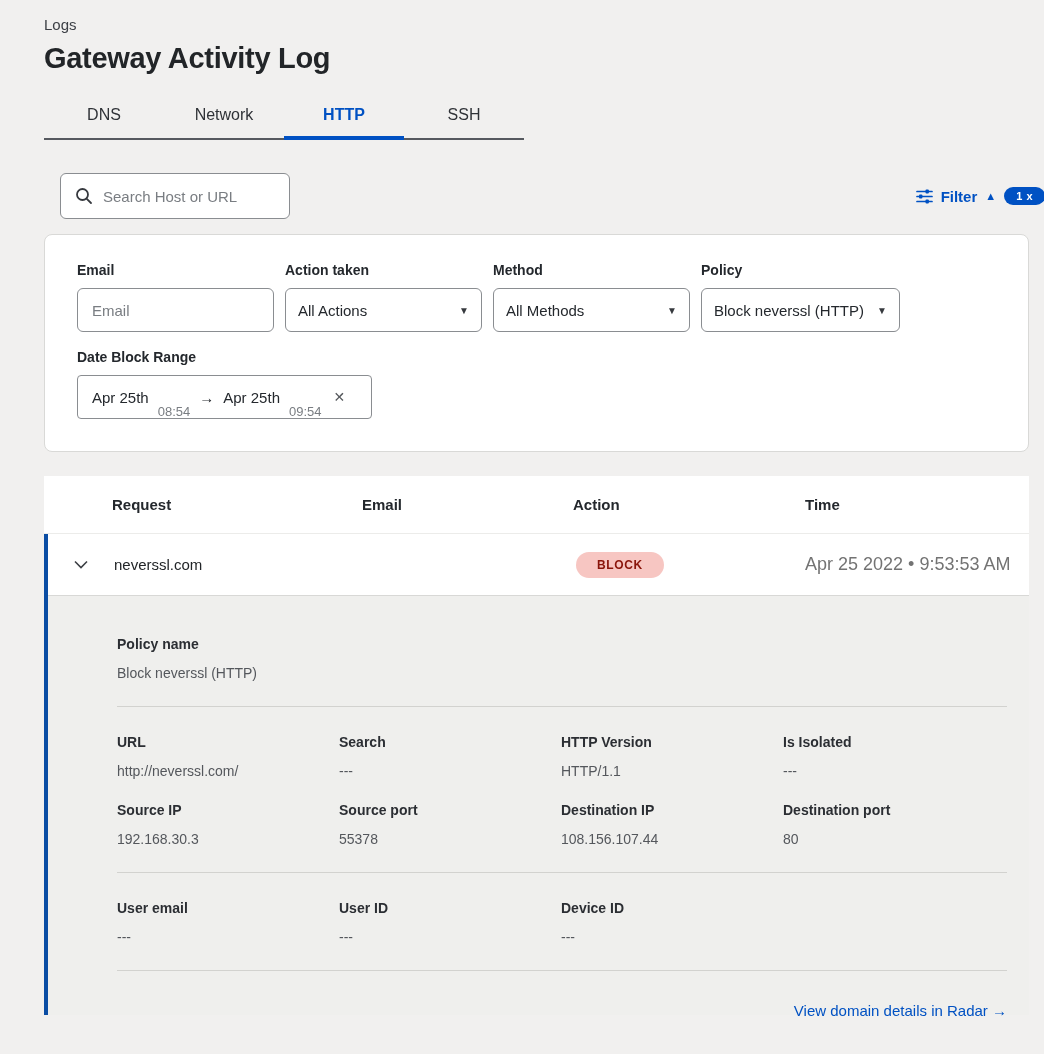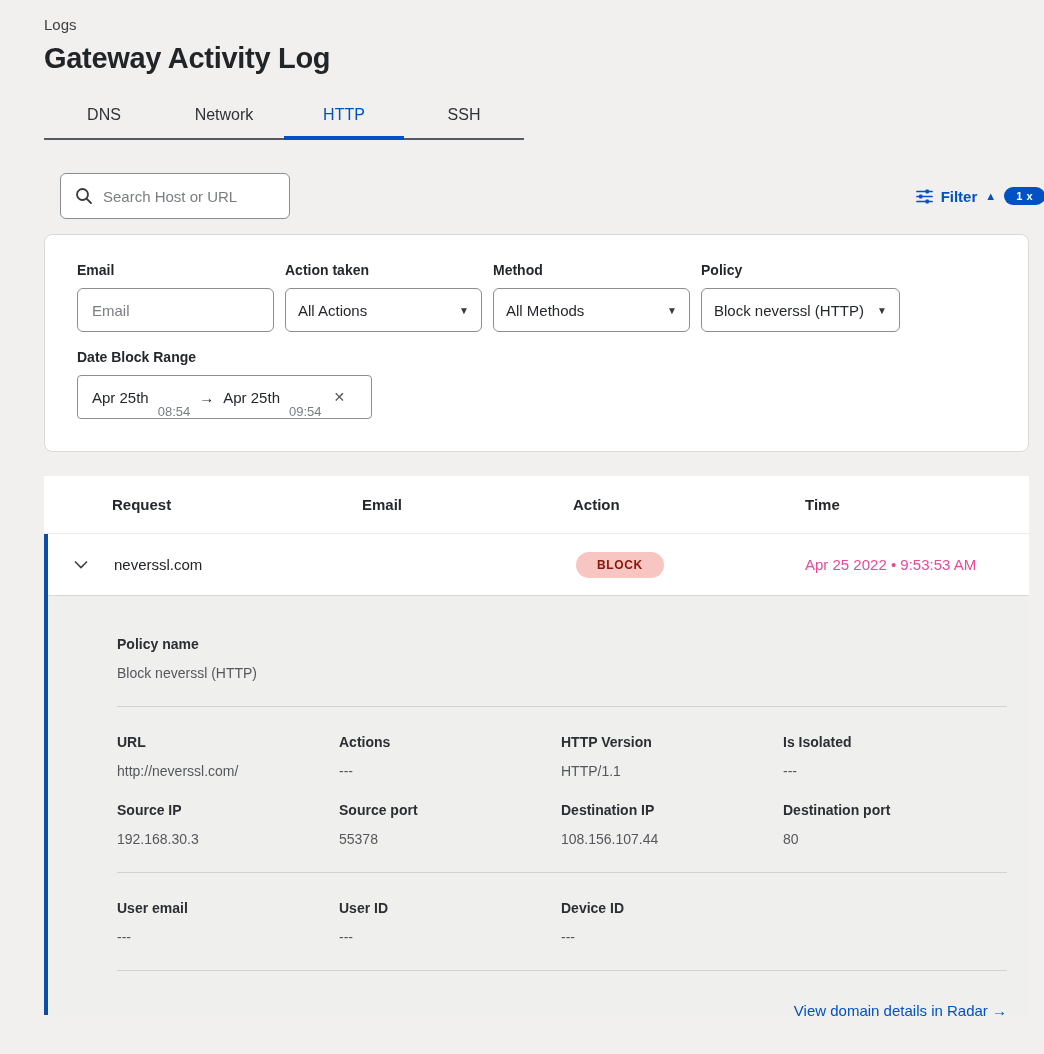--- a/index.html
+++ b/index.html
@@ -14,21 +14,21 @@
   .content { padding-left:44px; }
 
   
   .breadcrumb { padding-top:16px; font-size:15px; color:#3d4046; }
   .page-title { margin-top:9px; font-size:29px; font-weight:700; letter-spacing:-0.3px; color:#222528; }
 
   
   .tabs { position:relative; margin-top:21px; width:480px; height:44px; display:flex; }
   .tabs::after { content:""; position:absolute; left:0; right:0; bottom:0; height:2px; background:#56595f; }
   .tab { width:120px; text-align:center; font-size:16px; padding-top:10px; color:#2f3237; cursor:pointer; position:relative; }
-  .tab.active { color:#0051c3; font-weight:400; }
+  .tab.active { color:#0051c3; font-weight:700; }
   .tab.active::after { content:""; position:absolute; left:0; right:0; bottom:0; height:4px; background:#0051c3; z-index:2; }
 
   
   .search-row { margin-top:33px; width:985px; display:flex; justify-content:space-between;margin-left:16px; }
   .search-box { position:relative; width:230px; height:46px; background:#fff; border:1px solid #8a8d91; border-radius:6px; display:flex; align-items:center; }
   .search-box svg { margin-left:14px; flex:0 0 auto; }
   .search-box input { border:none; outline:none; background:transparent; font-family:"Liberation Sans",sans-serif; font-size:15px; color:#24282d; width:170px; margin-left:8px; }
   .search-box input::placeholder { color:#797d82; }
   .filter-ctl { display:flex; align-items:center; gap:8px; }
   .filter-label { color:#0051c3; font-size:15px; font-weight:700; cursor:pointer; }
@@ -57,21 +57,21 @@
 
   
   .table-card { margin-top:24px; width:985px; }
   .thead { background:#fff; height:58px; display:grid; grid-template-columns:68px 250px 211px 232px 1fr; align-items:center; border-bottom:1px solid #ececea; }
   .th { font-size:15px; font-weight:700; color:#24282d; }
   .row-wrap { border-left:4px solid #0b4da4; }
   .trow { background:#fff; height:62px; display:grid; grid-template-columns:66px 248px 211px 232px 1fr; align-items:center; border-bottom:1px solid #d8d8d6; }
   .chev { justify-self:center; cursor:pointer; color:#3c3f44; display:flex; }
   .req-host { font-size:15px; color:#222528; }
   .block-badge { display:inline-block; background:#f7c6c2; color:#8a150b; font-size:12px; font-weight:700; letter-spacing:0.6px; border-radius:13px; padding:6px 21px; justify-self:start; margin-left:3px; }
-  .row-time { font-size:15px; color:#ec4899; }
+  .row-time { font-size:18px; color:#737373; }
 
   
   .details { background:#efefed; padding:40px 22px 0 69px; height:419px; }
   .dgrid { display:grid; grid-template-columns:222px 222px 222px 1fr; }
   .dlabel { font-size:14px; font-weight:700; color:#2b2e33; margin-bottom:13px; }
   .dvalue { font-size:14px; color:#54575c; }
   .policy-link { font-size:14px; color:#2824cd; width:196px; word-break:break-all; line-height:21px; cursor:pointer; text-decoration:none; display:inline-block; }
   .divider { border:none; border-top:1px solid #d2d2cf; margin:25px 0 0 0; }
   .sec { padding-top:27px; }
   .sec + .sec { padding-top:23px; }
@@ -192,21 +192,21 @@
           </div>
         </div>
         <hr class="divider">
 
         <div class="dgrid sec">
           <div>
             <div class="dlabel">URL</div>
             <div class="dvalue">http://neverssl.com/</div>
           </div>
           <div>
-            <div class="dlabel">Actions</div>
+            <div class="dlabel">Search</div>
             <div class="dvalue">---</div>
           </div>
           <div>
             <div class="dlabel">HTTP Version</div>
             <div class="dvalue">HTTP/1.1</div>
           </div>
           <div>
             <div class="dlabel">Is Isolated</div>
             <div class="dvalue">---</div>
           </div>

